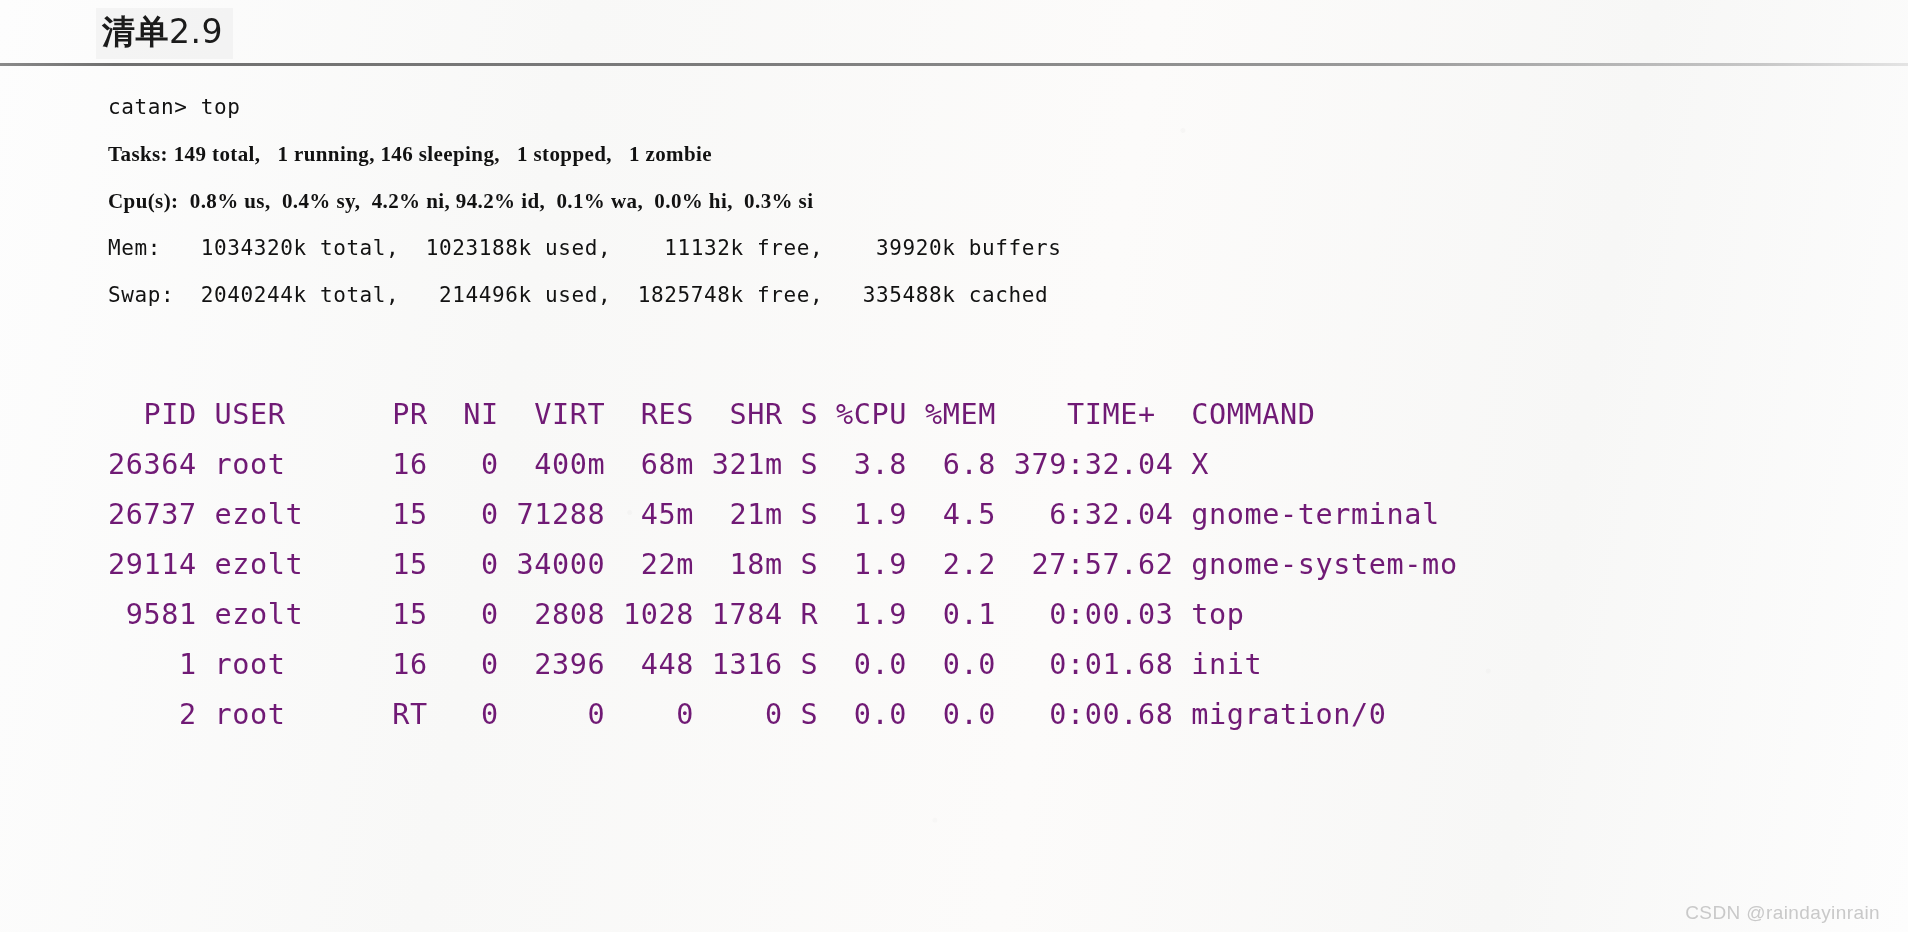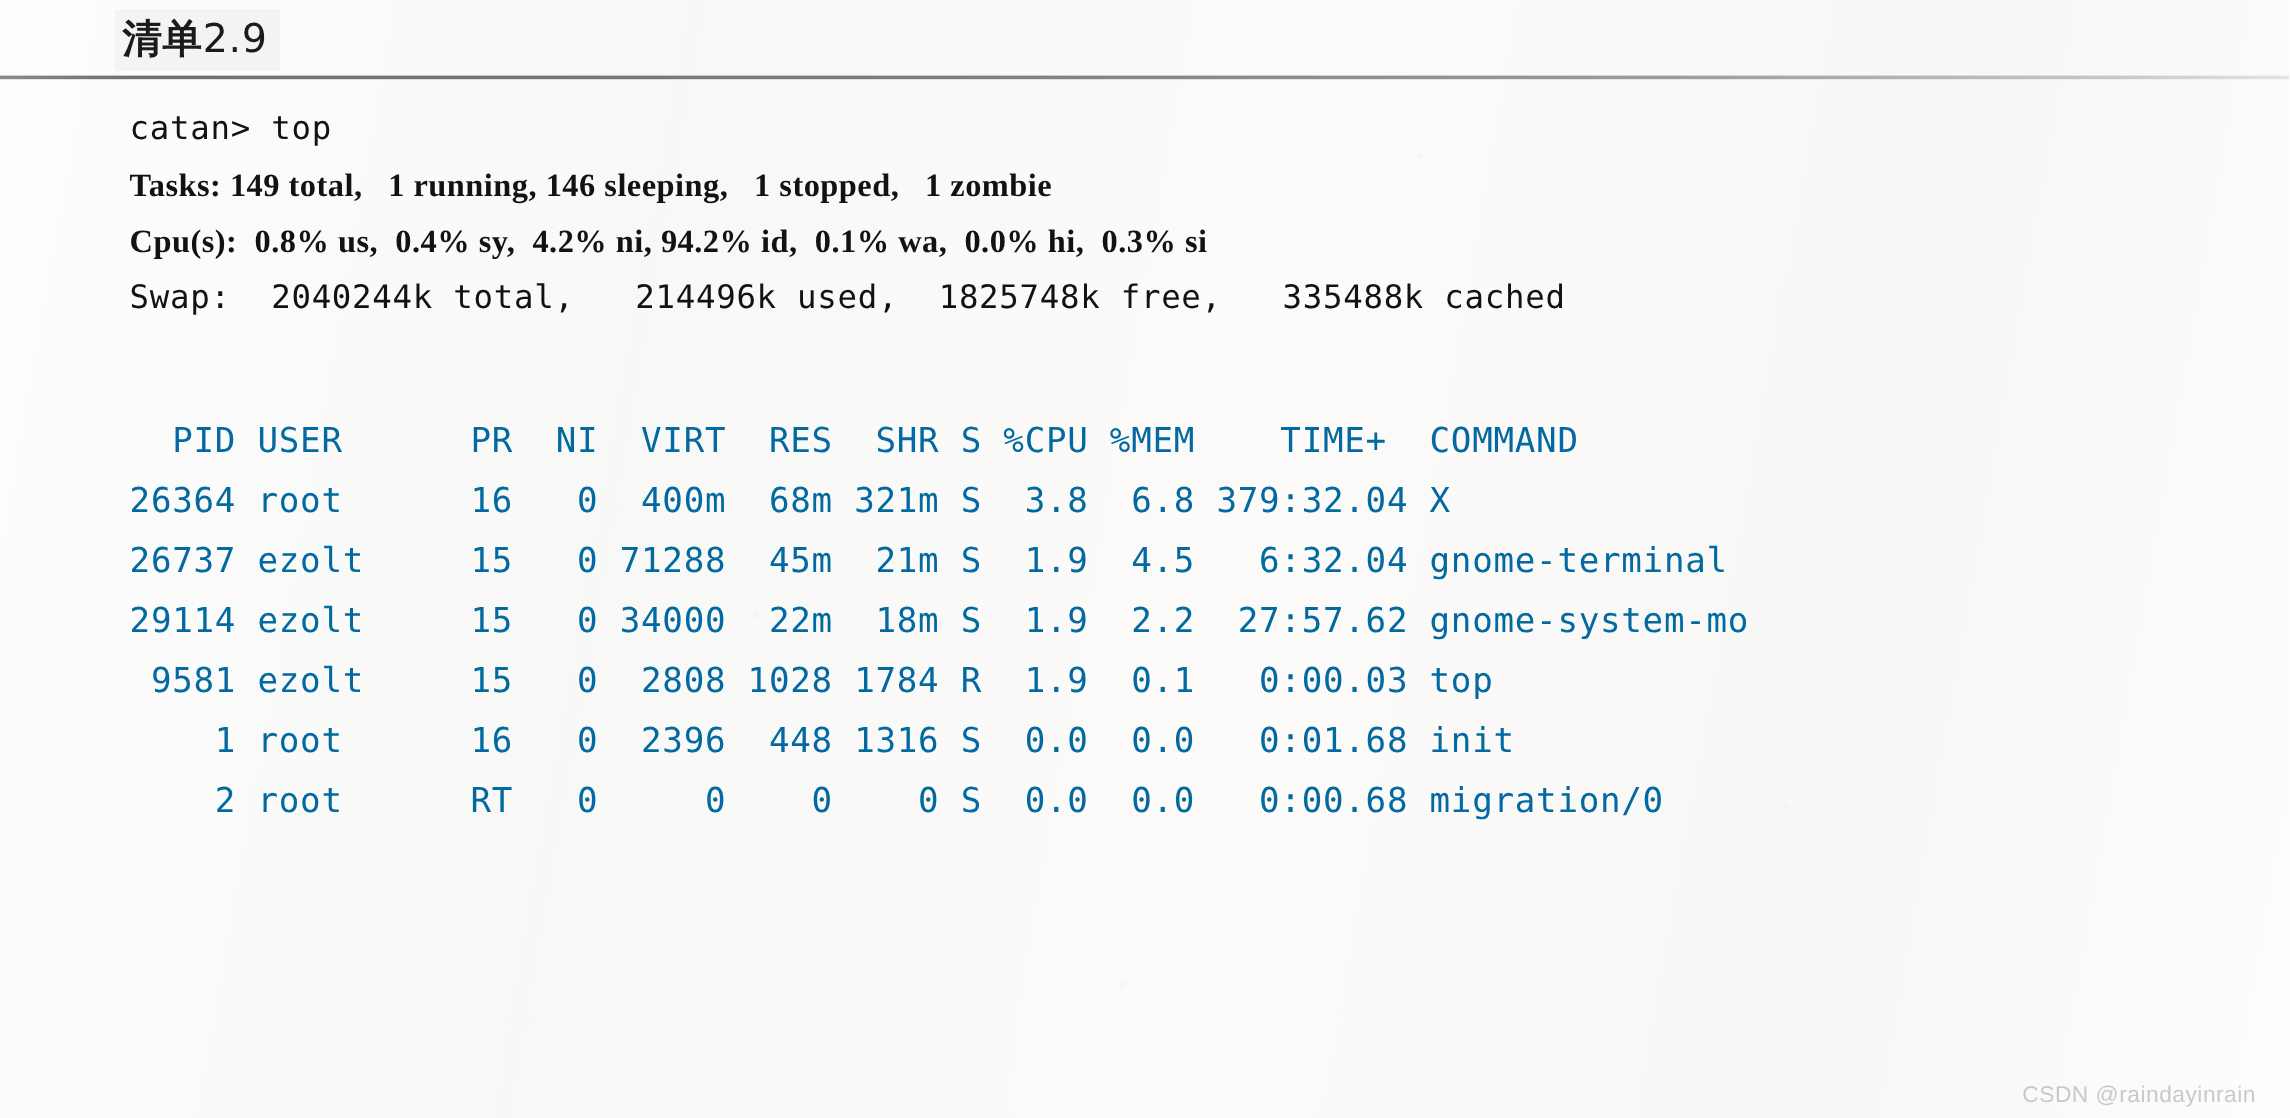--- a/index.html
+++ b/index.html
@@ -64,21 +64,21 @@
 
   .term {
     position: absolute;
     left: 108px;
     top: 84px;
     width: 1760px;
   }
 
   .line {
     font-family: "DejaVu Sans Mono", monospace;
-    font-size: 27px;
+    font-size: 21px;
     line-height: 47px;
     color: #121212;
     white-space: pre;
     letter-spacing: 0.6px;
   }
   .line.bold {
     font-weight: 700;
     letter-spacing: 0.4px;
     font-family: Liberation Serif, serif;
   }
@@ -89,21 +89,21 @@
     height: 24px;
   }
 
   .proc-table {
     margin-top: 0;
   }
   .proc-line {
     font-family: "DejaVu Sans Mono", monospace;
     font-size: 28.5px;
     line-height: 50px;
-    color: #0369a1;
+    color: #701a75;
     white-space: pre;
     letter-spacing: 0.6px;
   }
 
   .watermark {
     position: absolute;
     right: 28px;
     bottom: 8px;
     font-family: Liberation Sans, sans-serif;
     font-size: 19px;
@@ -127,20 +127,21 @@
 
 <div class="term">
 
   <div class="line">catan&gt; top</div>
 
 
   <div class="line bold">Tasks: 149 total,   1 running, 146 sleeping,   1 stopped,   1 zombie</div>
 
   <div class="line bold">Cpu(s):  0.8% us,  0.4% sy,  4.2% ni, 94.2% id,  0.1% wa,  0.0% hi,  0.3% si</div>
 
+  <div class="line">Mem:   1034320k total,  1023188k used,    11132k free,    39920k buffers</div>
 
   <div class="line">Swap:  2040244k total,   214496k used,  1825748k free,   335488k cached</div>
 
   <div class="spacer"></div>
   <div class="spacer half"></div>
 
   <div class="proc-table">
     <div class="proc-line">  PID USER      PR  NI  VIRT  RES  SHR S %CPU %MEM    TIME+  COMMAND</div>
     <div class="proc-line">26364 root      16   0  400m  68m 321m S  3.8  6.8 379:32.04 X</div>
     <div class="proc-line">26737 ezolt     15   0 71288  45m  21m S  1.9  4.5   6:32.04 gnome-terminal</div>

